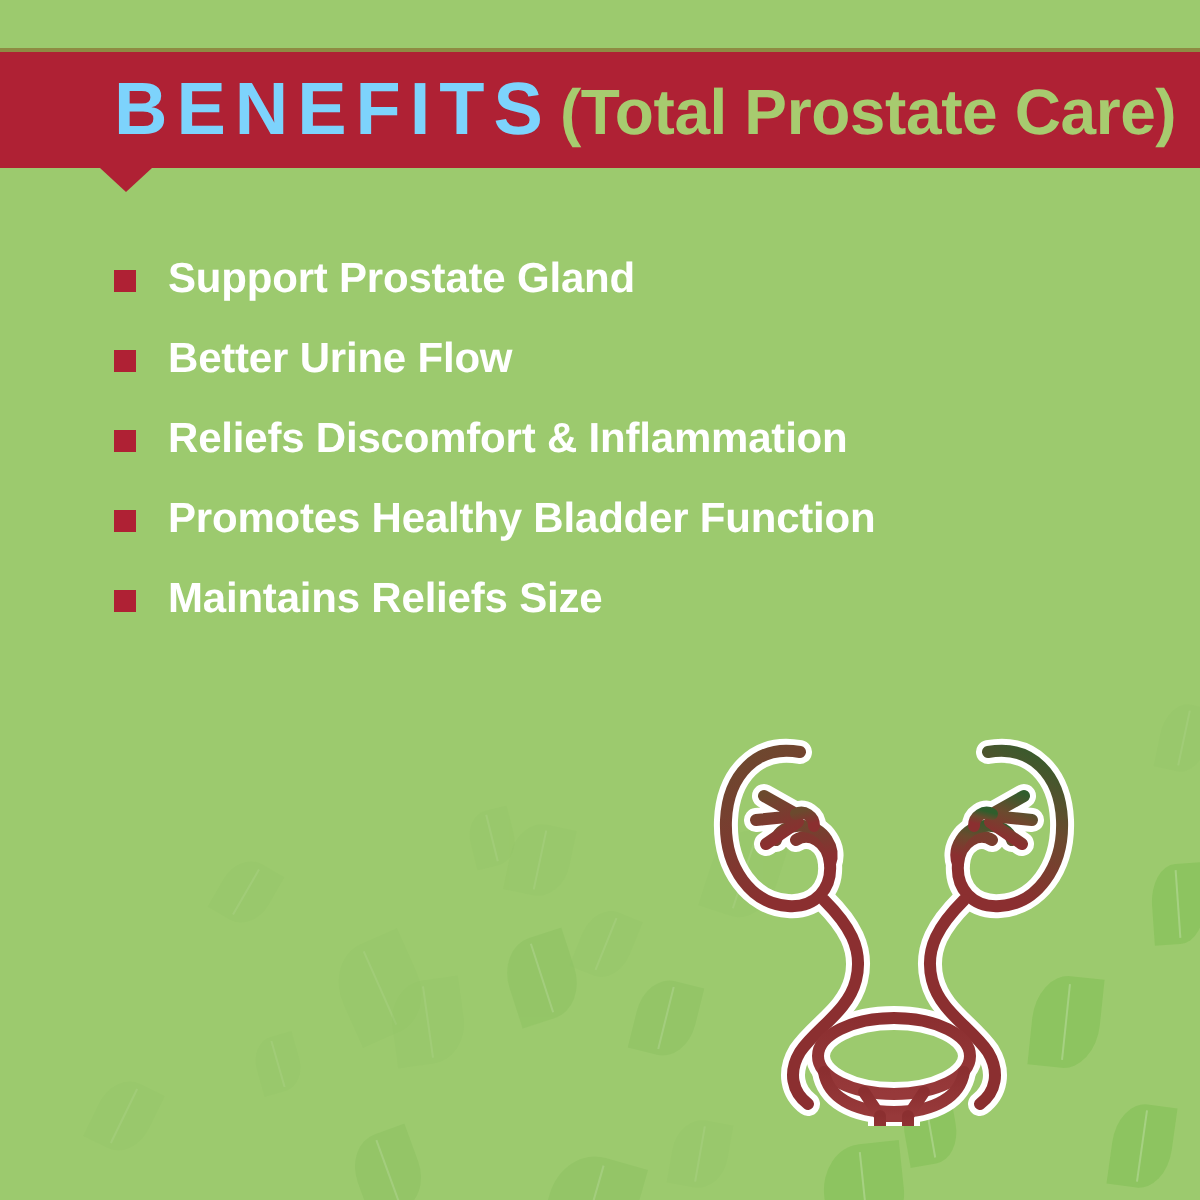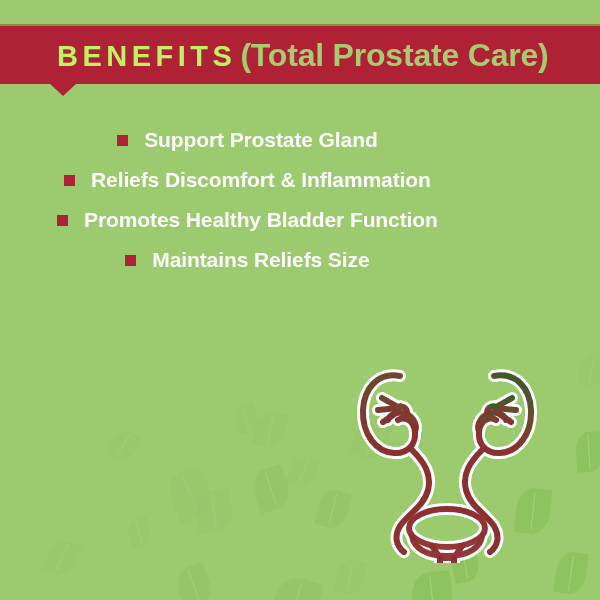--- a/index.html
+++ b/index.html
@@ -69,22 +69,22 @@
     border-top: 12px solid #af2134;
     z-index: 4;
   }
   #banner-title {
     padding-left: 57px;
     white-space: nowrap;
     display: flex;
     align-items: baseline;
   }
   #title-main {
-    color: #bef264;
-    font-size: 29px;
+    color: #7dd3fc;
+    font-size: 37px;
     font-weight: bold;
     letter-spacing: 4.5px;
   }
   #title-sub {
     color: #a7cb6f;
     font-size: 32px;
     font-weight: bold;
     letter-spacing: -0.2px;
     margin-left: 4px;
   }
@@ -96,21 +96,20 @@
     top: 120px;
     z-index: 3;
     margin: 0;
     padding: 0;
     list-style: none;
   }
   .benefit-row {
     display: flex;
     align-items: center;
     height: 40px;
-    justify-content: center;
   }
   .bullet-square {
     width: 11px;
     height: 11px;
     background: #af2134;
     flex: 0 0 auto;
     margin-right: 16px;
   }
   .benefit-text {
     color: #ffffff;
@@ -167,20 +166,24 @@
   </div>
   <div id="banner-notch"></div>
 
   <ul id="benefit-list">
     <li class="benefit-row">
       <span class="bullet-square"></span>
       <span class="benefit-text">Support Prostate Gland</span>
     </li>
     <li class="benefit-row">
       <span class="bullet-square"></span>
+      <span class="benefit-text">Better Urine Flow</span>
+    </li>
+    <li class="benefit-row">
+      <span class="bullet-square"></span>
       <span class="benefit-text">Reliefs Discomfort &amp; Inflammation</span>
     </li>
     <li class="benefit-row">
       <span class="bullet-square"></span>
       <span class="benefit-text">Promotes Healthy Bladder Function</span>
     </li>
     <li class="benefit-row">
       <span class="bullet-square"></span>
       <span class="benefit-text">Maintains Reliefs Size</span>
     </li>

